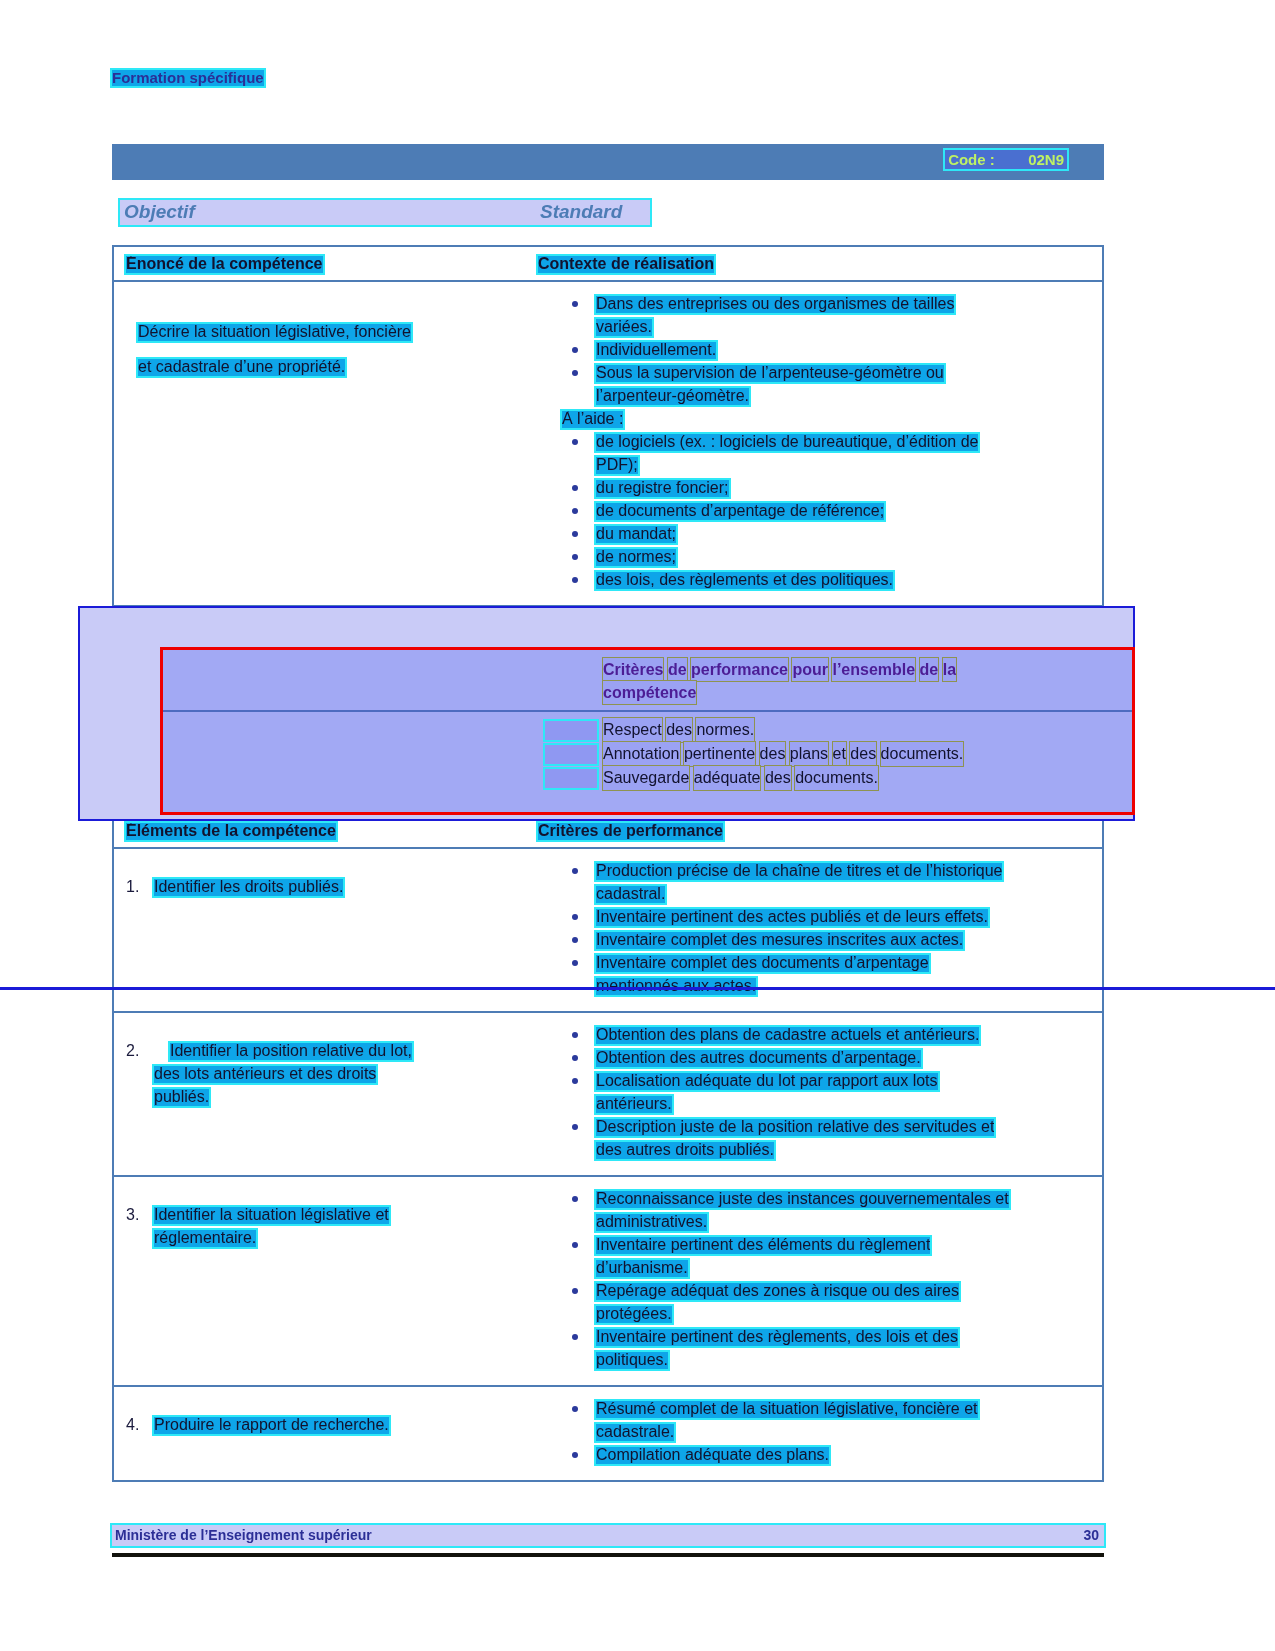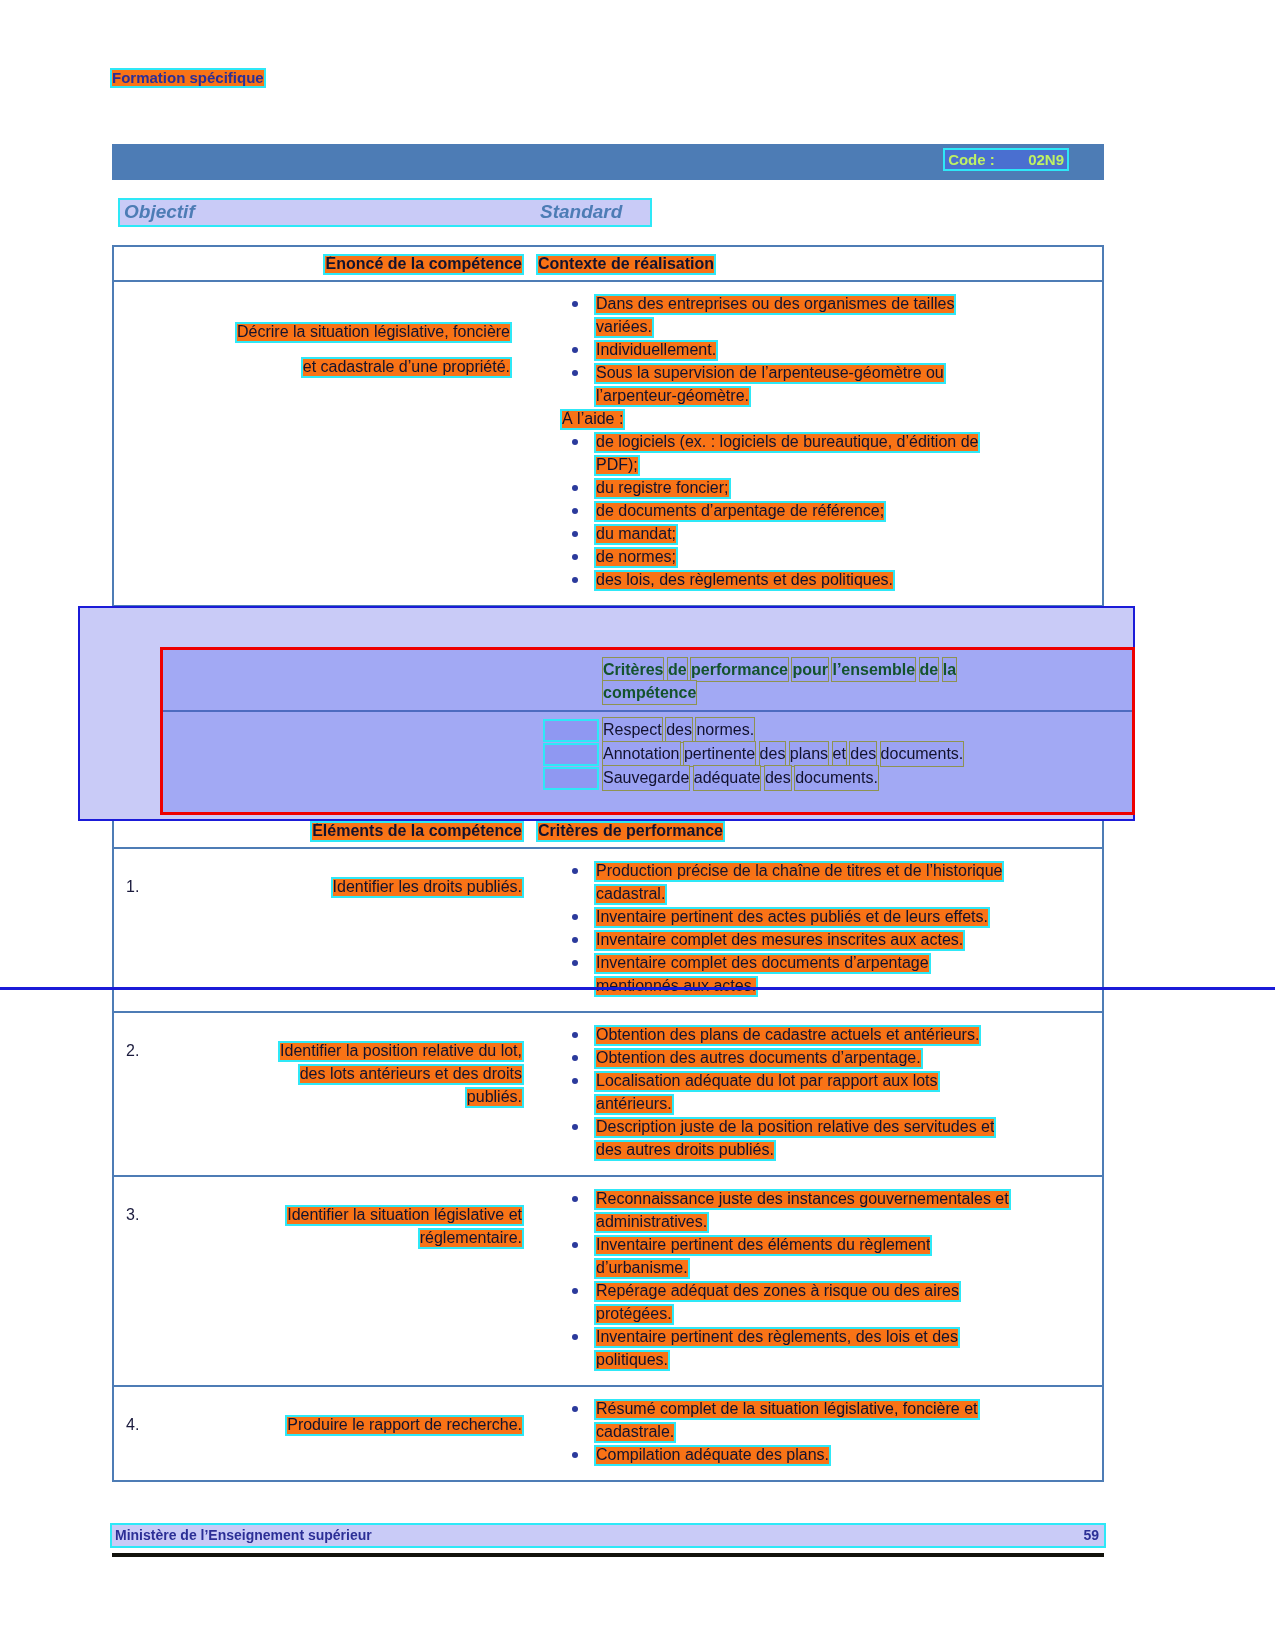--- a/index.html
+++ b/index.html
@@ -11,21 +11,21 @@
     width: 1275px;
     height: 1651px;
     position: relative;
     font-family: "Liberation Sans", sans-serif;
     color: #1a1a3c;
     overflow: hidden;
   }
 
   
   .sel {
-    background: #f97316;
+    background: #0ea5e9;
     outline: 2px solid #2ee8f7;
     outline-offset: 0px;
     display: inline-block;
     line-height: 1.05;
   }
 
   
   #running-head {
     position: absolute;
     left: 112px;
@@ -91,21 +91,20 @@
     display: flex;
     border-bottom: 2px solid #4d7cb5;
     box-sizing: border-box;
   }
   .trow.last { border-bottom: none; }
   .cell-l {
     width: 420px;
     flex: 0 0 420px;
     padding: 26px 12px 14px 12px;
     box-sizing: border-box;
-    text-align: right;
   }
   .cell-r {
     flex: 1 1 auto;
     padding: 10px 12px 14px 4px;
     box-sizing: border-box;
   }
   .hdr {
     font-size: 16px;
     font-weight: bold;
     color: #12122e;
@@ -183,21 +182,21 @@
     height: 2px;
     background: #4d6bc0;
   }
   #perf-redbox .ctext {
     position: absolute;
     left: 440px;
     top: 8px;
     font-size: 16px;
     font-weight: bold;
     line-height: 23px;
-    color: #14532d;
+    color: #4c1d95;
     width: 520px;
   }
   #perf-redbox ul.bl2 {
     position: absolute;
     left: 380px;
     top: 68px;
     list-style: none;
     margin: 0;
     padding: 0;
   }
@@ -508,14 +507,14 @@
       </div>
     </div>
 </div>
 
 <div id="stray-rule"></div>
 
 <div id="footer-rule"></div>
 <div id="footer">
   <div class="fsel"></div>
   <div class="ftext">Ministère de l’Enseignement supérieur</div>
-  <div class="fpage">59</div>
+  <div class="fpage">30</div>
 </div>
 
 </body></html>

